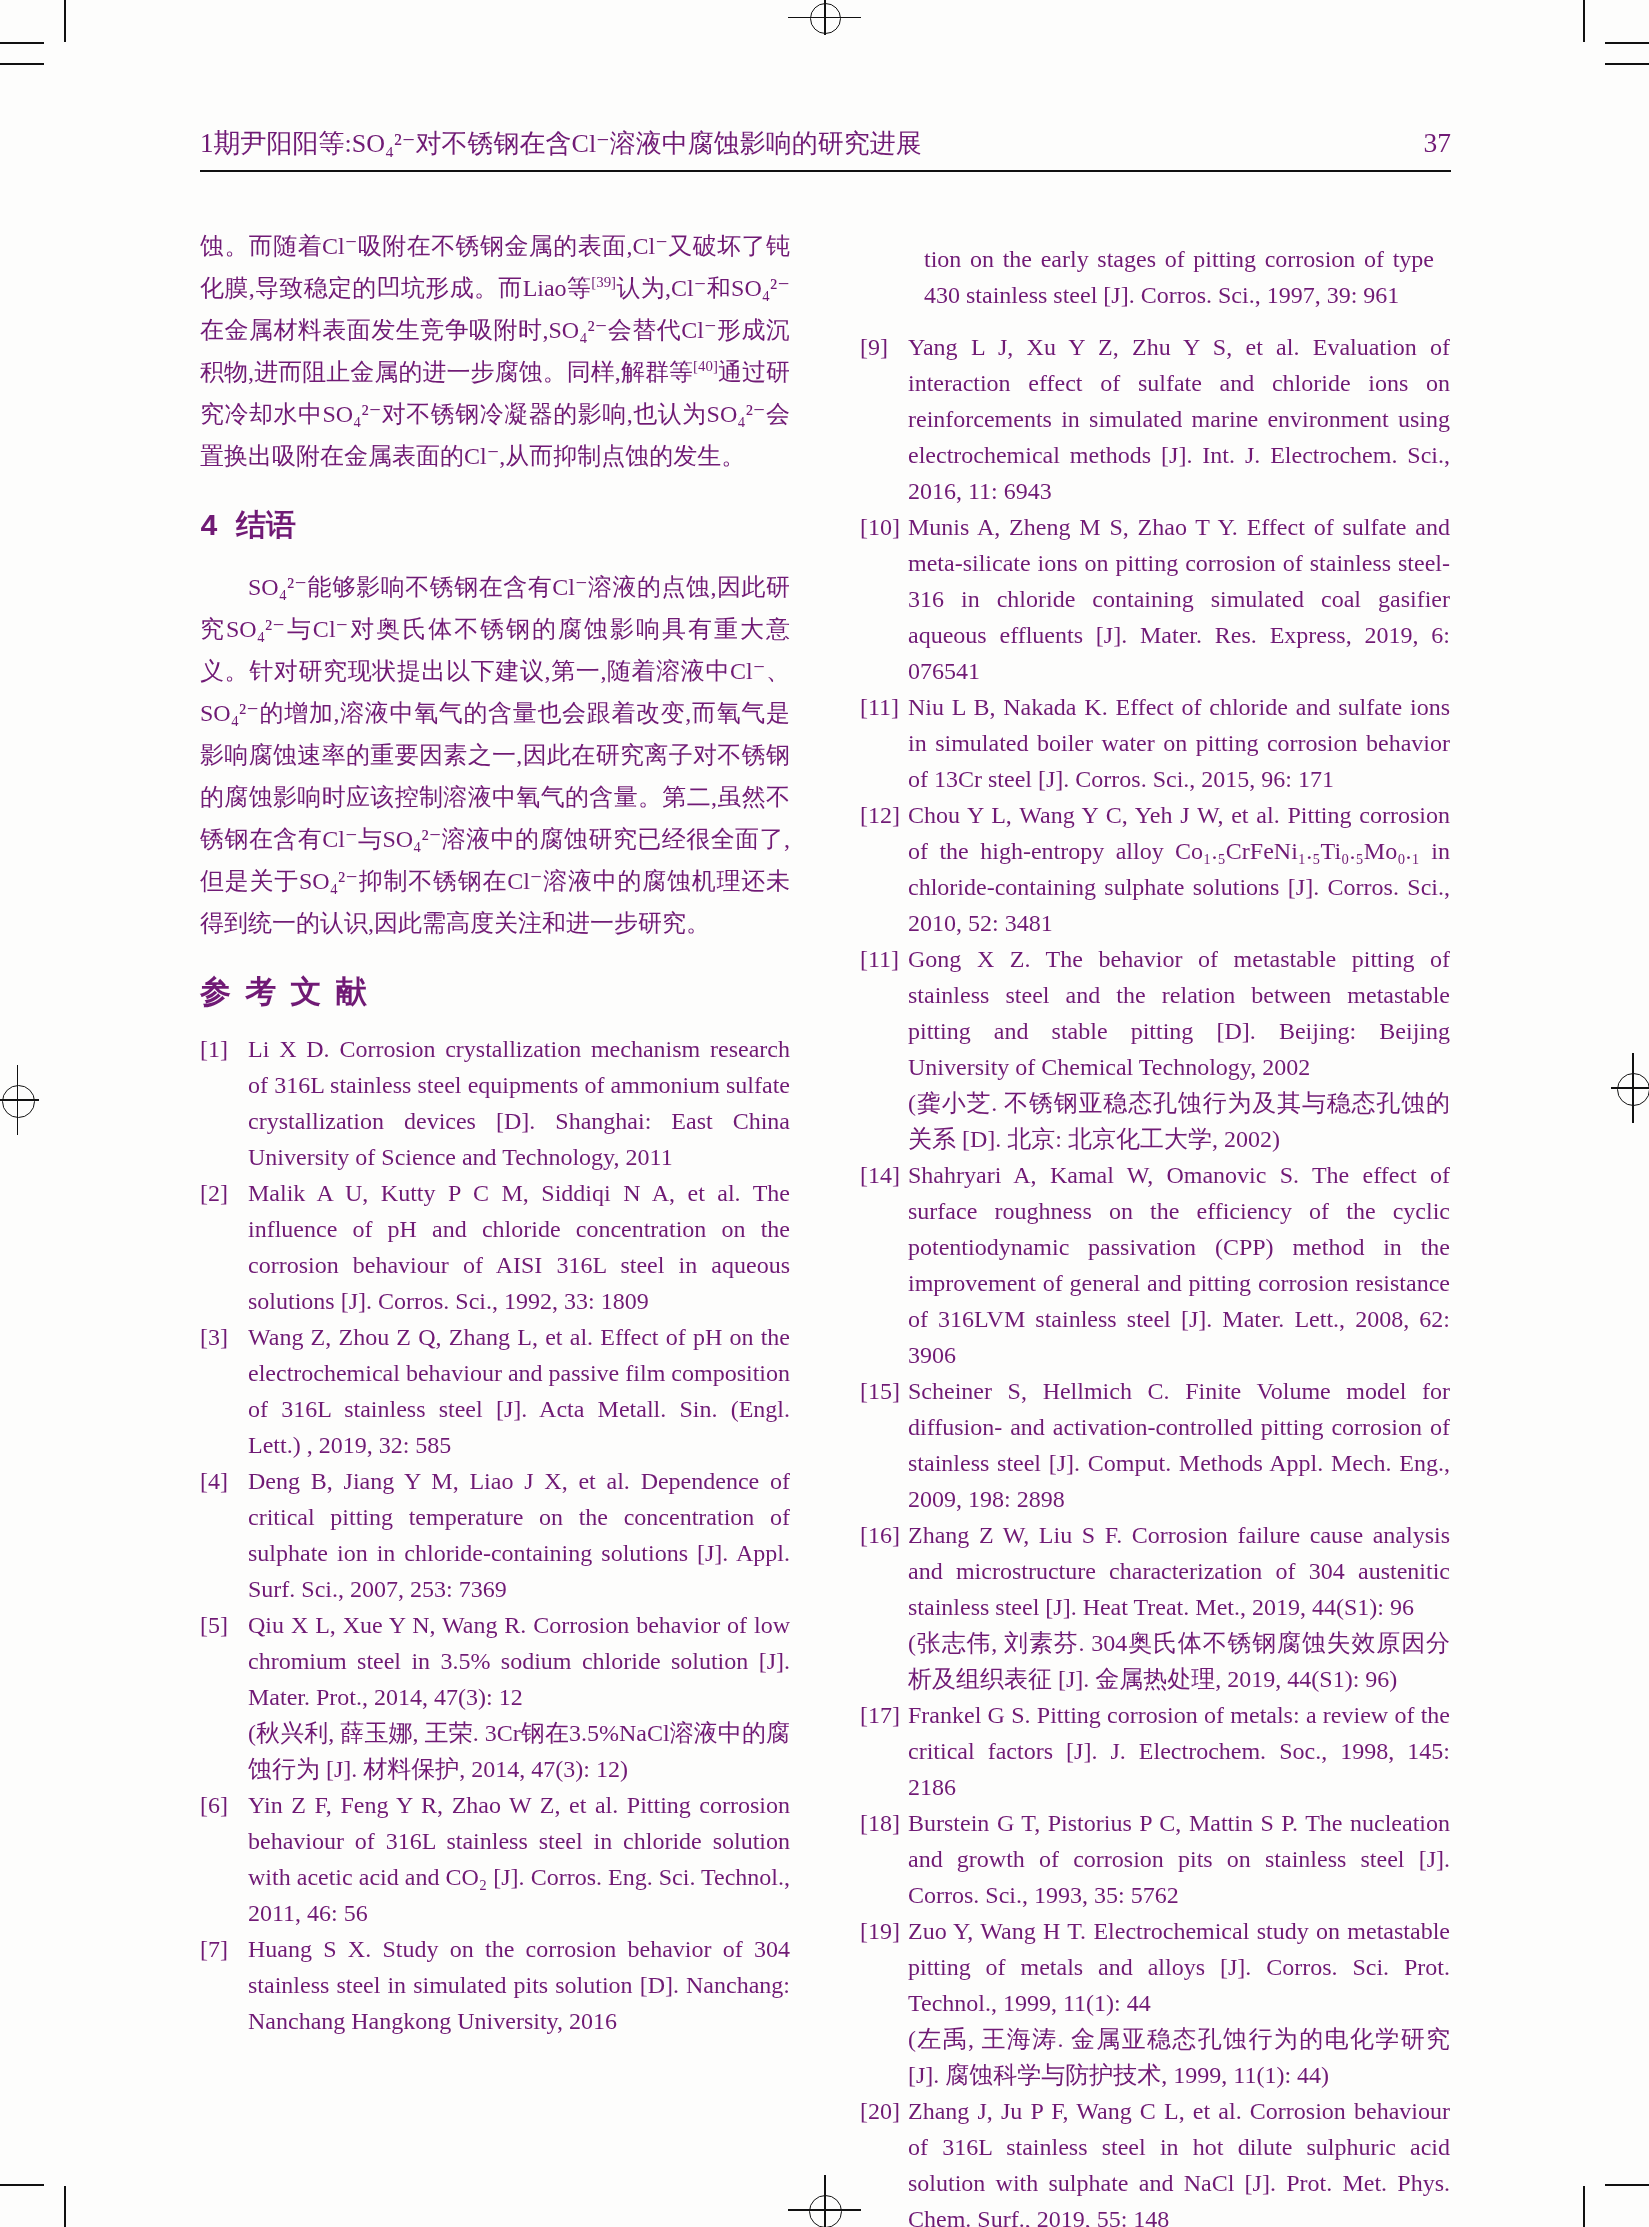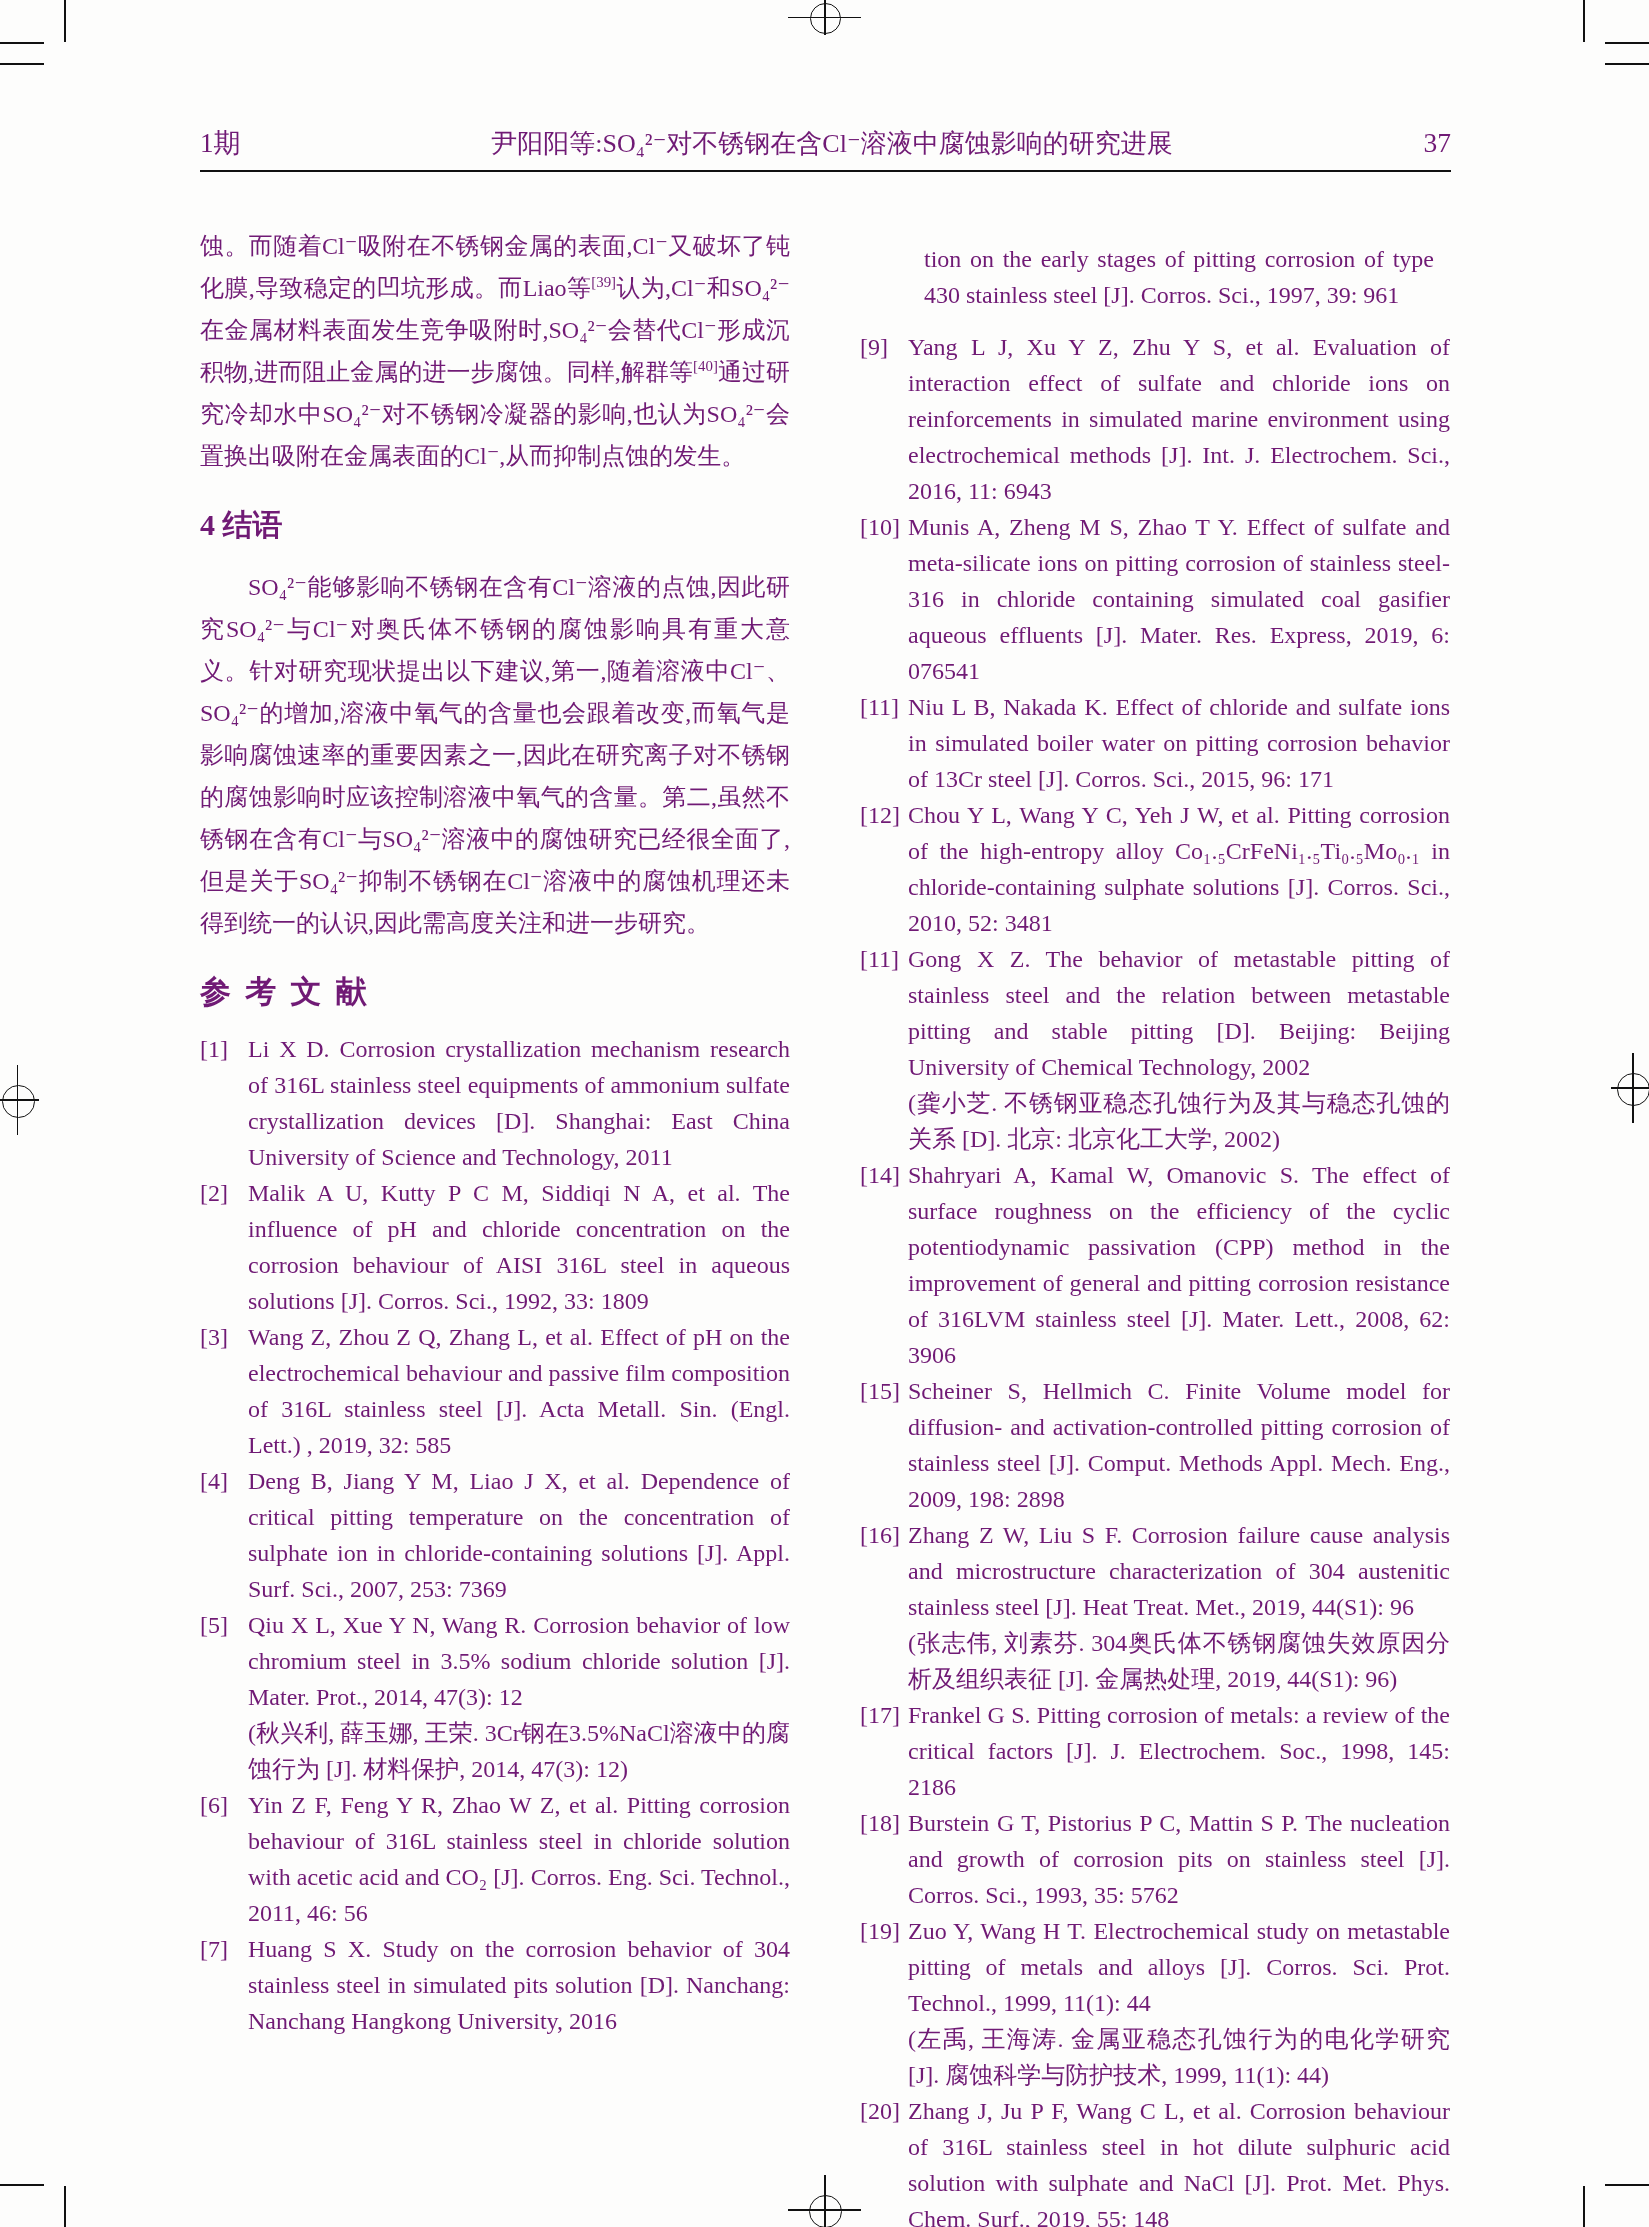--- a/index.html
+++ b/index.html
@@ -15,33 +15,33 @@
   
   .mark{position:absolute;background:#111;}
   .regcircle{position:absolute;border:1.8px solid #111;border-radius:50%;background:transparent;}
   
   .content{position:absolute;left:200px;top:127px;width:1251px;}
   .page-header{
     display:flex;justify-content:space-between;align-items:baseline;
     font-size:27px;line-height:31px;
   }
   .page-header .issue{flex:0 0 auto;}
-  .page-header .running-title{flex:1 1 auto;text-align:center;font-size:26px;}
+  .page-header .running-title{flex:1 1 auto;text-align:left;font-size:26px;}
   .page-header .pageno{flex:0 0 auto;font-size:27.5px;}
   .header-rule{border:0;border-top:2.3px solid #111;margin:11px 0 0 0;}
   .columns{display:flex;gap:70px;margin-top:53px;}
   .col{width:590px;}
   
   .body-text{
     font-size:24px;line-height:42px;text-align:justify;
     margin:0;
   }
   .cite-sup{font-size:0.62em;vertical-align:super;line-height:0;}
   .section-heading{
-    font-family:Liberation Serif, serif;
+    font-family:Liberation Mono, monospace;
     font-size:30px;font-weight:bold;
     margin:27.5px 0 20px 0;
   }
   .conclusion{text-indent:2em;}
   .refs-heading{
     font-family:"Liberation Sans","DejaVu Sans",sans-serif;
     font-size:31px;font-weight:bold;letter-spacing:2.8px;
     margin:27.5px 0 18.4px 0;
   }
   

